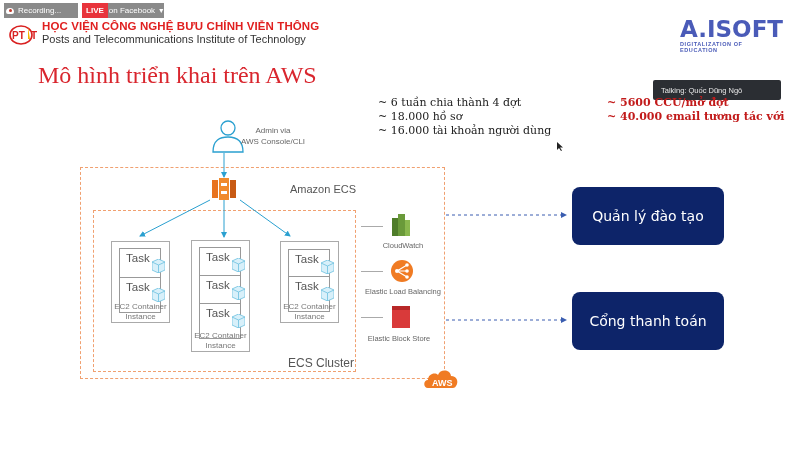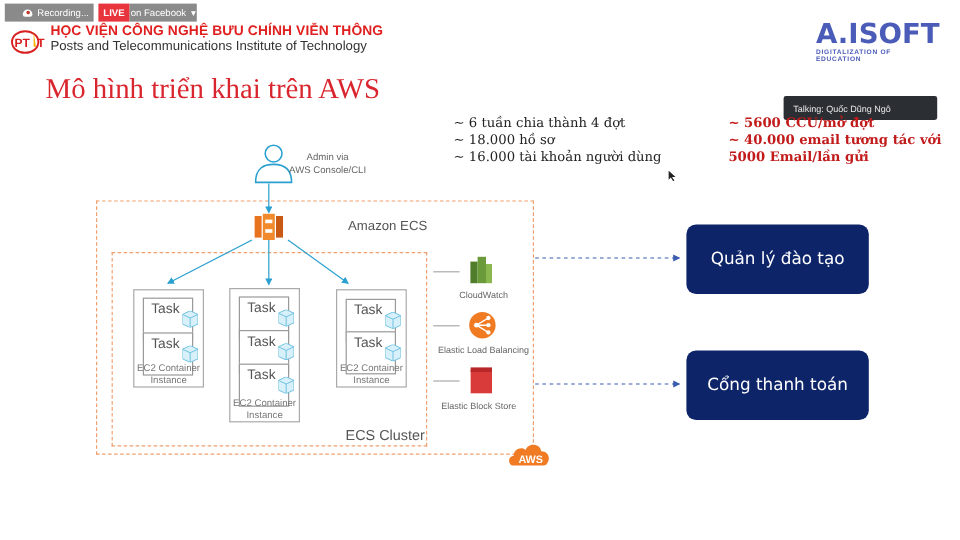--- a/index.html
+++ b/index.html
@@ -1,20 +1,20 @@
 <!DOCTYPE html>
 <html><head>
 <meta charset="utf-8">
 <style>
   html, body { margin:0; padding:0; }
   body { width:800px; height:450px; position:relative; overflow:hidden; background:#ffffff; font-family:"Liberation Sans", sans-serif; }
   .abs { position:absolute; }
 
   
-  .rec-btn { left:4px; top:3px; width:74px; height:15px; background:#8a8a8a; color:#fff; font-size:8px; display:flex; align-items:center; gap:4px; padding-left:15px; box-sizing:border-box; }
+  .rec-btn { left:4px; top:3px; width:74px; height:15px; background:#8a8a8a; color:#fff; font-size:8px; display:flex; align-items:center; gap:4px; padding-left:2px; box-sizing:border-box; }
   .rec-dot { width:8px; height:6px; background:#fff; border-radius:4px 4px 2px 2px; position:relative; }
   .rec-dot::after { content:""; position:absolute; left:2.5px; top:1.5px; width:3px; height:3px; border-radius:50%; background:#c0392b; }
   .live-badge { left:82px; top:3px; width:26px; height:15px; background:#e8343c; color:#fff; font-size:8px; font-weight:bold; display:flex; align-items:center; justify-content:center; }
   .fb-btn { left:108px; top:3px; width:56px; height:15px; background:#8a8a8a; color:#fff; font-size:8px; display:flex; align-items:center; justify-content:center; gap:4px; }
 
   
   .ptit-logo { left:8px; top:22px; width:32px; height:24px; }
   .inst-vn { left:42px; top:20px; font-size:11.5px; font-weight:bold; color:#e02020; letter-spacing:0.1px; }
   .inst-en { left:42px; top:33px; font-size:11px; color:#333; }
 
@@ -83,21 +83,20 @@
 <div class="abs talking">Talking: Quốc Dũng Ngô</div>
 
 <div class="abs facts">
   <div>~ 6 tuần chia thành 4 đợt</div>
   <div>~ 18.000 hồ sơ</div>
   <div>~ 16.000 tài khoản người dùng</div>
 </div>
 <div class="abs stats">
   <div>~ 5600 CCU/mở đợt</div>
   <div>~ 40.000 email tương tác với</div>
-  <div>5000 Email/lần gửi</div>
 </div>
 
 <svg class="abs" style="left:557px;top:142px;width:6px;height:9px" viewBox="0 0 6 9">
   <path d="M0 0 L0 8 L2 6 L4 9 L5 8.5 L3 5.5 L6 5.5 Z" fill="#222"></path>
 </svg>
 
 <div class="abs dash-outer"></div>
 <div class="abs dash-cluster"></div>
 <div class="abs cluster-label">ECS Cluster</div>
 

